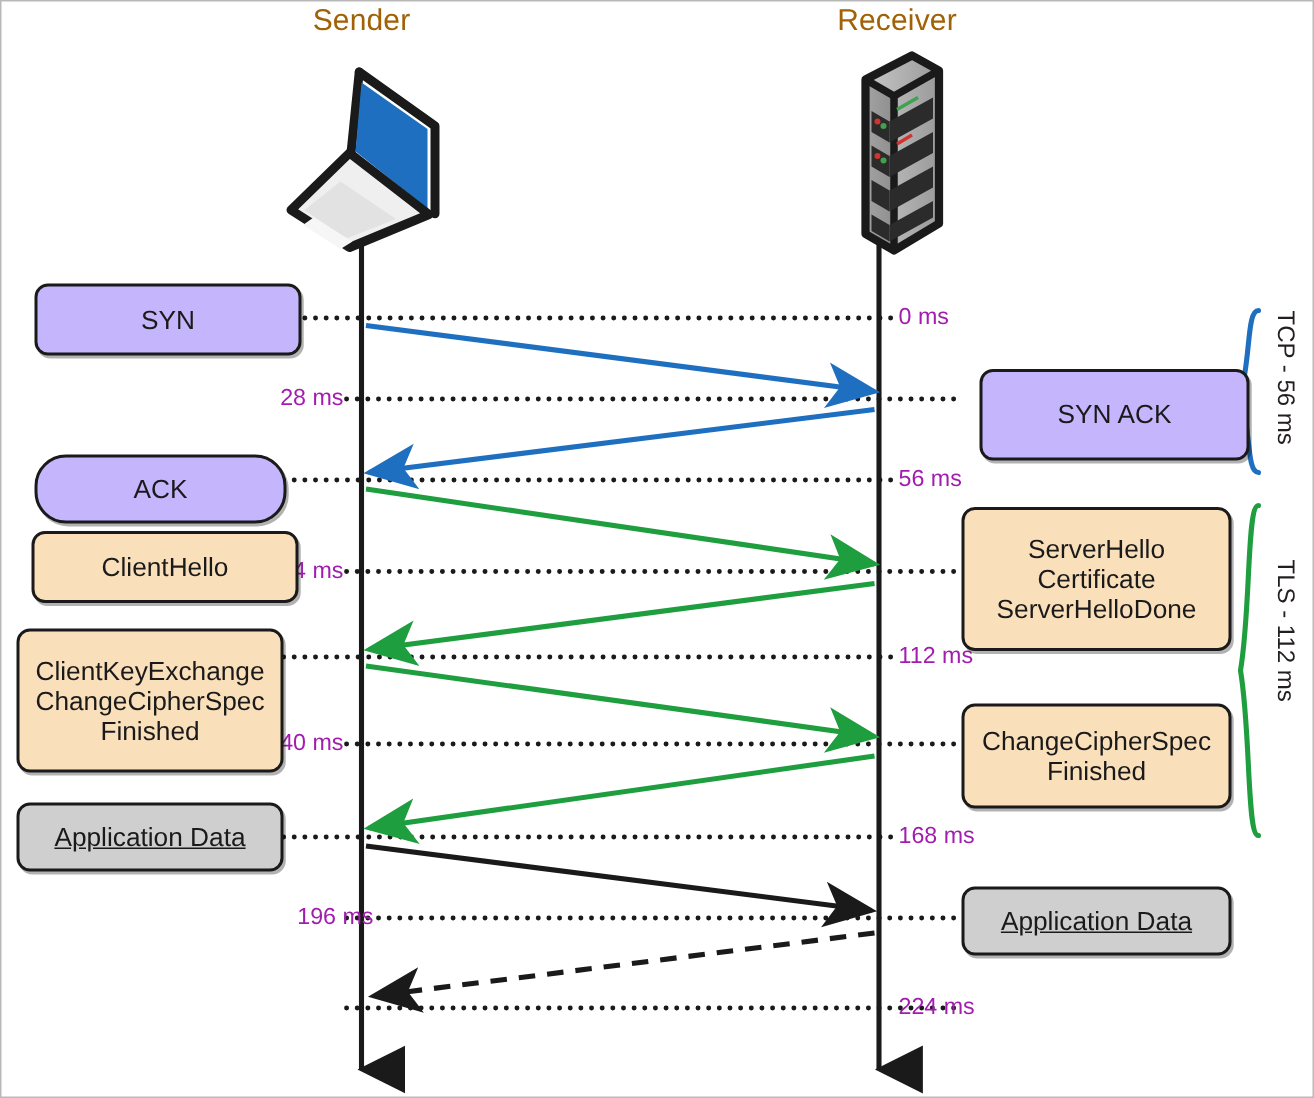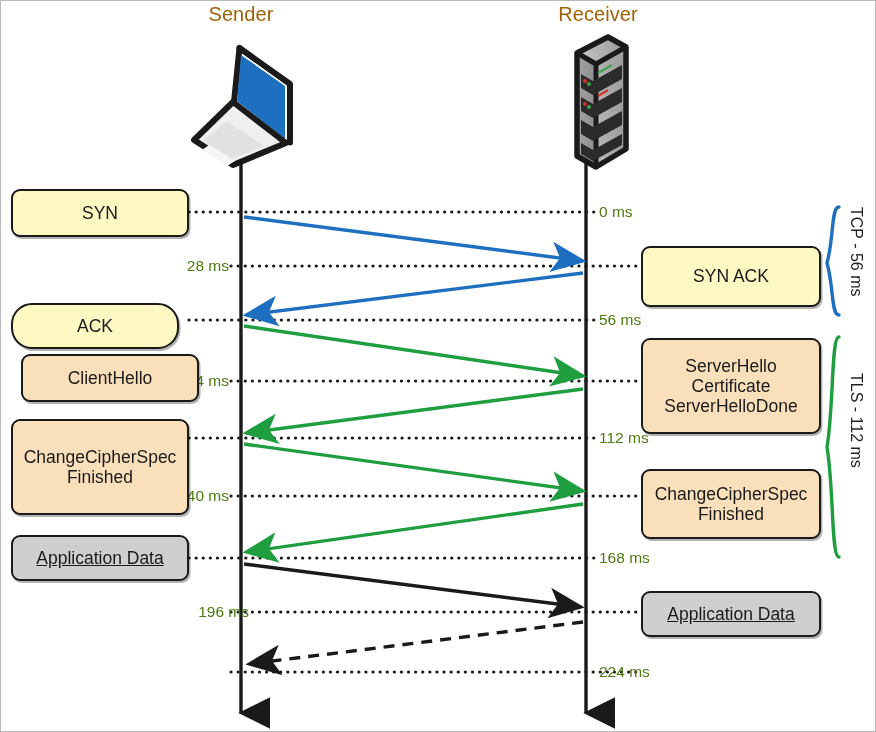--- a/index.html
+++ b/index.html
@@ -32,21 +32,21 @@
     font-size: 20px;
     color: #a16207;
     text-align: center;
     letter-spacing: 0.1px;
     white-space: nowrap;
     transform: translateX(-50%);
   }
   .time-label {
     position: absolute;
     font-size: 15.5px;
-    color: #4d7c0f;
+    color: #a21caf;
     white-space: nowrap;
     transform: translateY(-50%);
   }
   .time-label.left  { transform: translate(-100%, -50%); }
   .time-label.right { transform: translate(0, -50%); }
 
   .msg-box {
     position: absolute;
     box-sizing: border-box;
     border: 2.5px solid #1a1a1a;
@@ -56,21 +56,21 @@
     align-items: center;
     justify-content: center;
     font-size: 17.5px;
     color: #1a1a1a;
     line-height: 1.16;
     text-align: center;
     padding: 2px 6px;
     box-shadow: 1.5px 2px 0 rgba(0,0,0,0.30);
   }
   .msg-box .line { display: block; white-space: nowrap; }
-  .box-tcp { background: #fef9c3; }
+  .box-tcp { background: #c4b5fd; margin-left: 12px; }
   .box-tls { background: #fadfbb; }
   .box-data { background: #cfcfcf; text-decoration: underline; }
 
   .brace-label {
     position: absolute;
     font-size: 16px;
     color: #231f20;
     white-space: nowrap;
     transform-origin: 0 0;
     transform: rotate(90deg);
@@ -203,20 +203,21 @@
     <span class="line">ClientHello</span>
   </div>
 
   <div class="msg-box box-tls" style="left:640px; top:337px; width:180px; height:96px;">
     <span class="line">ServerHello</span>
     <span class="line">Certificate</span>
     <span class="line">ServerHelloDone</span>
   </div>
 
   <div class="msg-box box-tls" style="left:10px; top:418px; width:178px; height:96px;">
+    <span class="line">ClientKeyExchange</span>
     <span class="line">ChangeCipherSpec</span>
     <span class="line">Finished</span>
   </div>
 
   <div class="msg-box box-tls" style="left:640px; top:468px; width:180px; height:70px;">
     <span class="line">ChangeCipherSpec</span>
     <span class="line">Finished</span>
   </div>
 
   <div class="msg-box box-data" style="left:10px; top:534px; width:178px; height:46px;">

